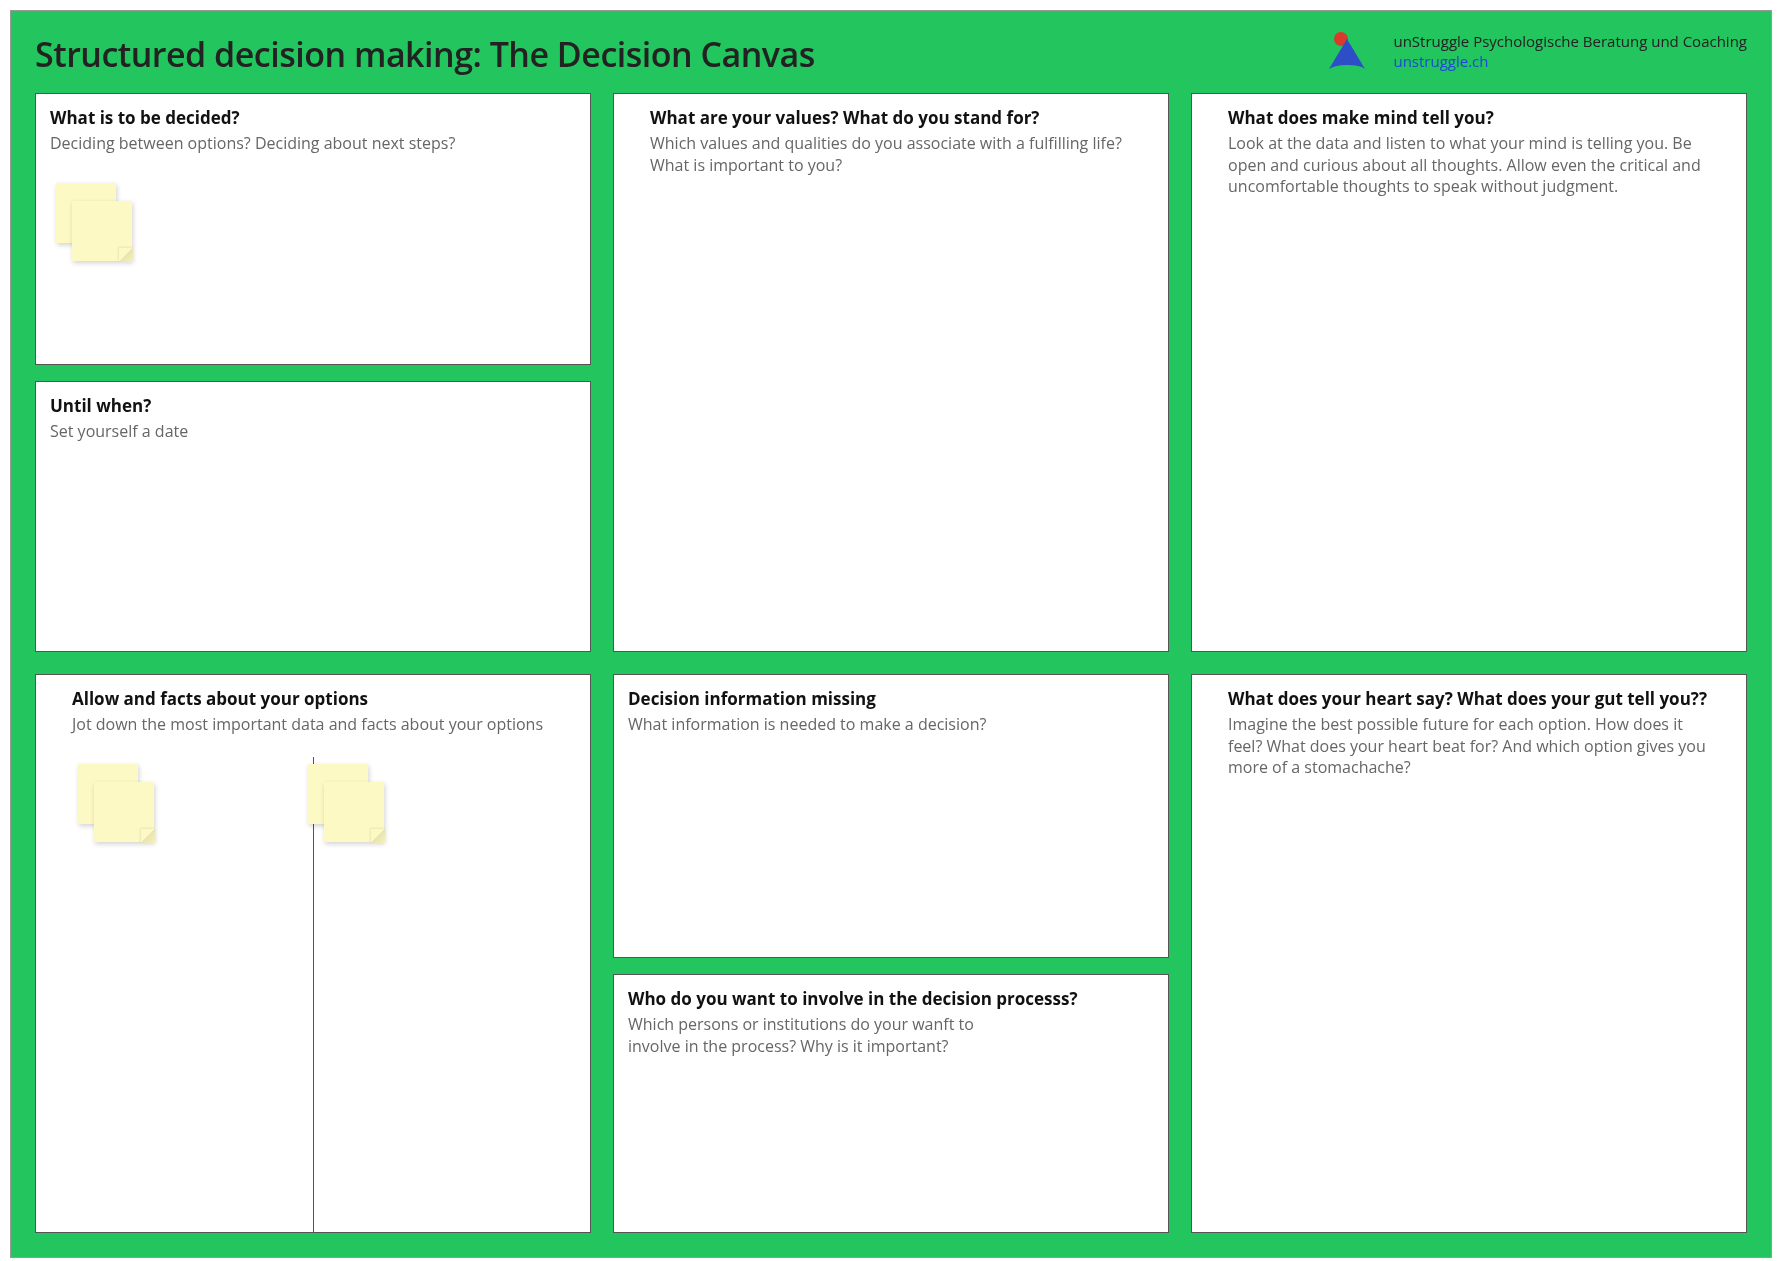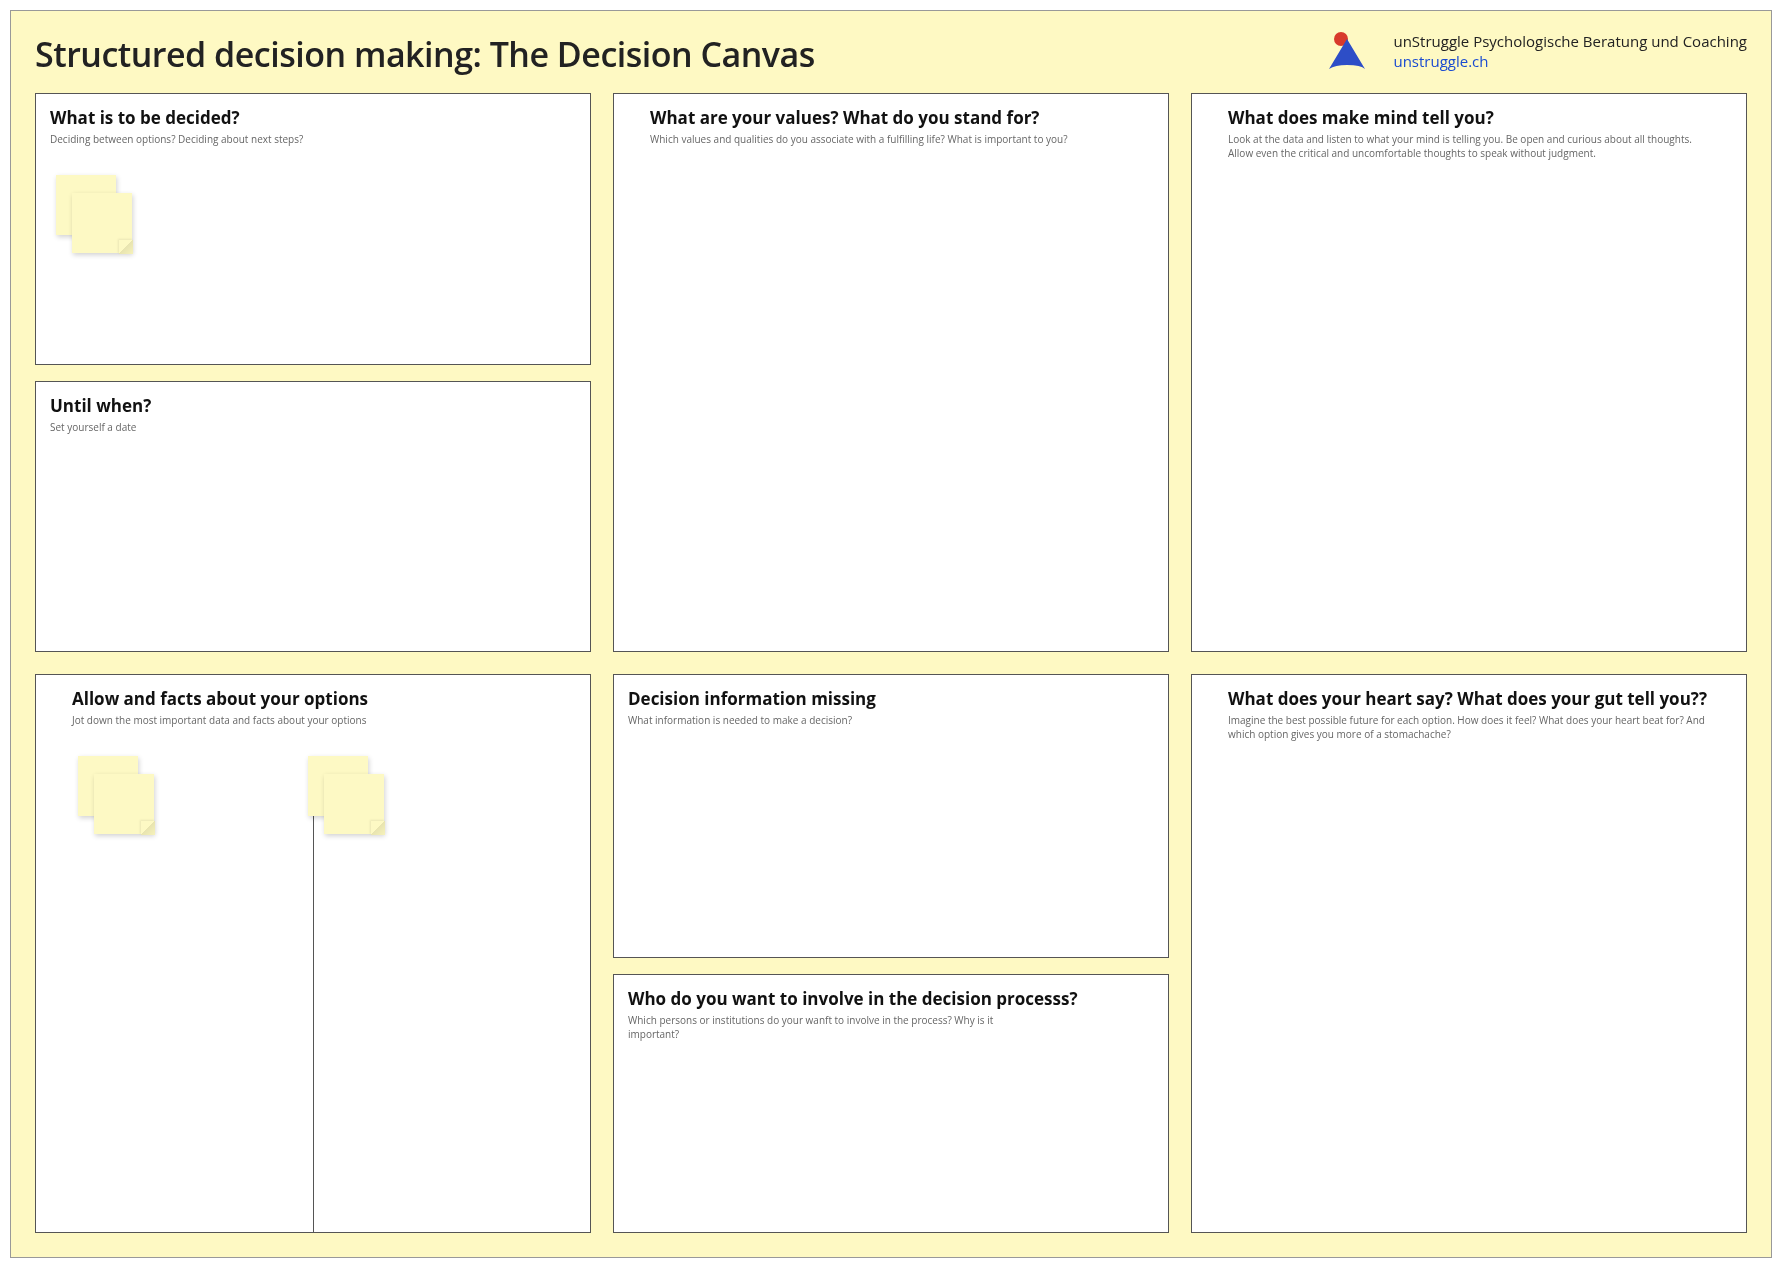--- a/index.html
+++ b/index.html
@@ -3,21 +3,21 @@
   <meta charset="utf-8">
   <style>
     * { box-sizing: border-box; margin: 0; padding: 0; }
     body {
       font-family: "Open Sans", "Segoe UI", -apple-system, Helvetica, Arial, sans-serif;
       background: #fff;
       padding: 10px;
     }
     .canvas-frame {
       border: 1px solid #999;
-      background: #fef9c3;
+      background: #22c55e;
       padding: 20px 24px 24px 24px;
       width: 100%;
       min-height: 1240px;
       position: relative;
     }
     .header {
       display: flex;
       justify-content: space-between;
       align-items: flex-start;
       margin-bottom: 16px;
@@ -68,21 +68,21 @@
       position: relative;
       overflow: hidden;
     }
     .box h3 {
       font-size: 17px;
       font-weight: 700;
       color: #111;
       margin-bottom: 4px;
     }
     .box p.sub {
-      font-size: 10px;
+      font-size: 16px;
       color: #666;
       line-height: 1.35;
       max-width: 95%;
     }
     
     .col-1-top { flex: 1; }
     .col-1-bottom { flex: 1; }
     .full { flex: 1; padding-left: 36px; }
     
     .mid-top { flex: 1; }

